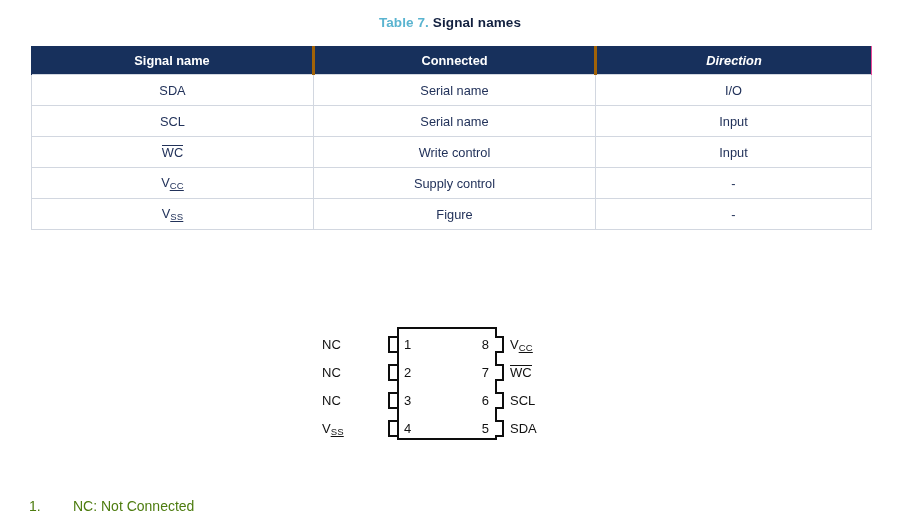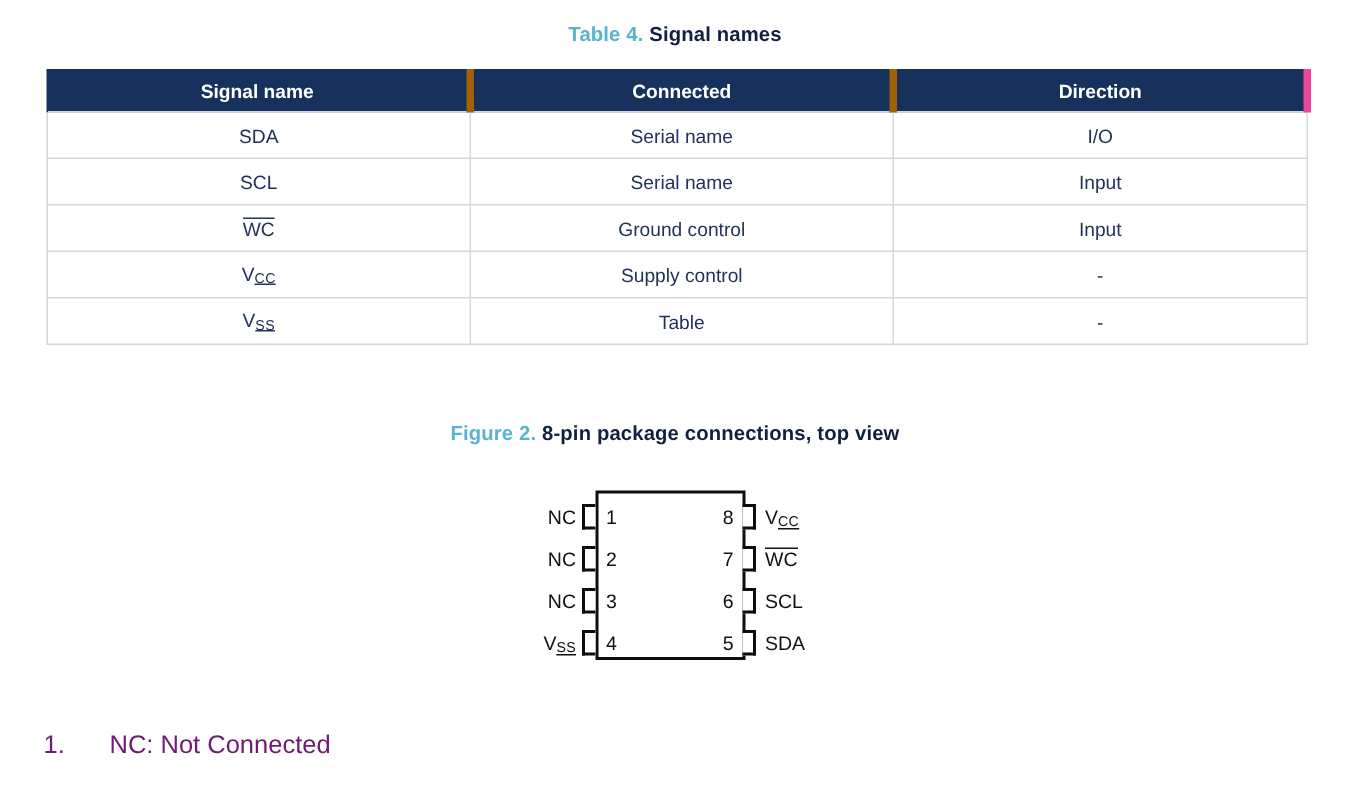--- a/index.html
+++ b/index.html
@@ -40,25 +40,25 @@
     width:840px;
     table-layout:fixed;
   }
   table.sig th{
     background:#17305c;
     color:#ffffff;
     font-size:12.8px;
     font-weight:bold;
     height:28px;
     text-align:center;
-    border-right:5px solid #a16207;
+    border-right:3px solid #a16207;
     border-left:1px solid #17305c;
     padding:0;
   }
-  table.sig th:last-child{border-right:5px solid #ec4899;}
+  table.sig th:last-child{border-right:1px solid #ec4899;font-style:italic;}
   table.sig td{
     height:30px;
     font-size:12.8px;
     text-align:center;
     color:#22325a;
     background:#ffffff;
     border:1px solid #d2d7e0;
     padding:0;
     vertical-align:middle;
   }
@@ -111,40 +111,40 @@
   .pin-num.l{left:74px;text-align:left;}
   .pin-num.r{left:133px;width:26px;text-align:right;}
 
   .pin-lbl{
     position:absolute;
     font-size:13px;
     color:#111111;
     line-height:17px;
     white-space:nowrap;
   }
-  .pin-lbl.l{left:-8px;width:62px;text-align:right;}
+  .pin-lbl.l{left:-8px;width:62px;}
   .pin-lbl.r{left:180px;text-align:left;}
   .pin-lbl .ovl{border-top-color:#111111;}
 
   
   .footnote{
     position:absolute;
-    left:29px;top:487px;
-    font-size:17px;
-    color:#701a75;
+    left:29px;top:498px;
+    font-size:14px;
+    color:#4d7c0f;
   }
   .footnote .num{display:inline-block;width:44px;}
 </style>
 </head>
 <body>
 
 <div class="page">
 
   <div class="caption" id="table-caption">
-    <span class="lbl">Table 4.</span>
+    <span class="lbl">Table 7.</span>
     <span class="ttl">Signal names</span>
   </div>
 
   <div class="table-wrap">
     <table class="sig">
       <colgroup>
           <col class="c1">
           <col class="c2">
           <col class="c3">
         </colgroup>
@@ -161,41 +161,37 @@
             <td>Serial name</td>
             <td>I/O</td>
           </tr>
           <tr class="body-row">
             <td>SCL</td>
             <td>Serial name</td>
             <td>Input</td>
           </tr>
           <tr class="body-row">
             <td><span class="ovl">WC</span></td>
-            <td>Ground control</td>
+            <td>Write control</td>
             <td>Input</td>
           </tr>
           <tr class="body-row">
             <td>V<span class="sub">CC</span></td>
             <td>Supply control</td>
             <td>-</td>
           </tr>
           <tr class="body-row">
             <td>V<span class="sub">SS</span></td>
-            <td>Table</td>
+            <td>Figure</td>
             <td>-</td>
           </tr>
         </tbody>
     </table>
   </div>
 
-  <div class="caption" id="figure-caption">
-    <span class="lbl">Figure 2.</span>
-    <span class="ttl">8-pin package connections, top view</span>
-  </div>
 
   <div class="pkg">
     <div class="pkg-body"></div>
     <div id="pins-layer">
         <div class="pin-tab left" style="top: 18px;"></div>
         <div class="pin-num l" style="top: 18px;">1</div>
         <div class="pin-lbl l" style="top: 18px;">NC</div>
         <div class="pin-tab left" style="top: 46px;"></div>
         <div class="pin-num l" style="top: 46px;">2</div>
         <div class="pin-lbl l" style="top: 46px;">NC</div>

